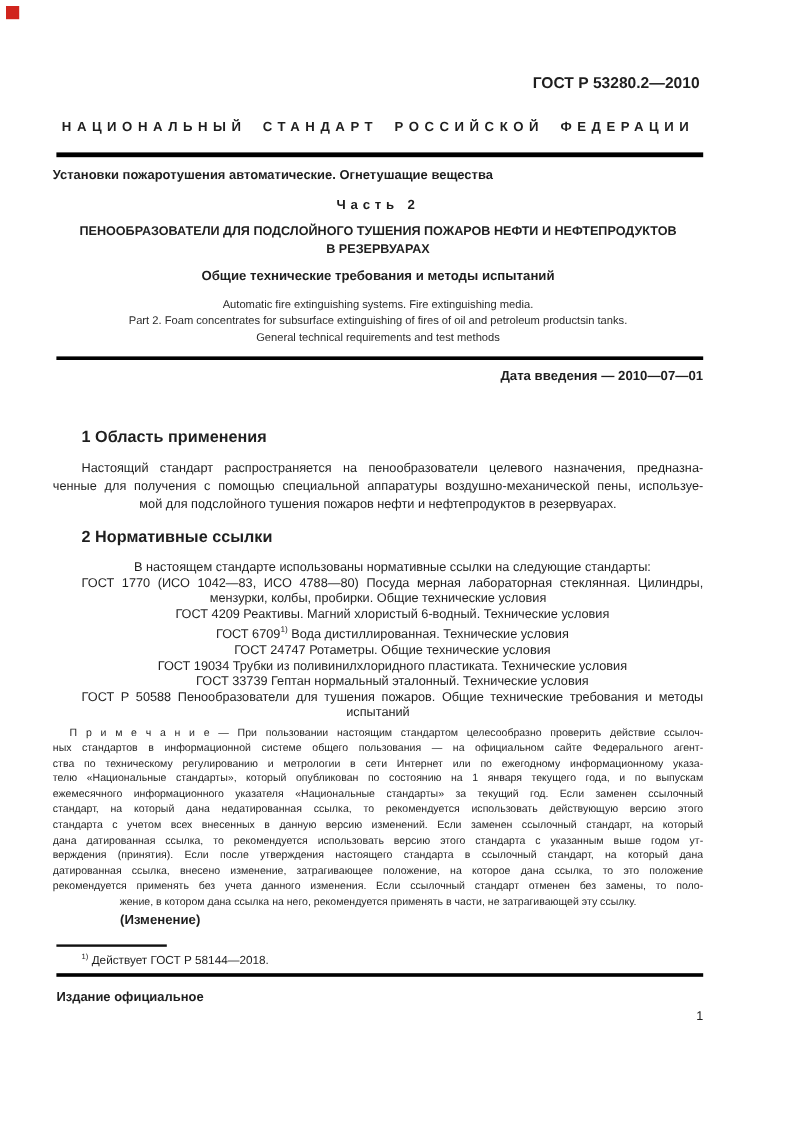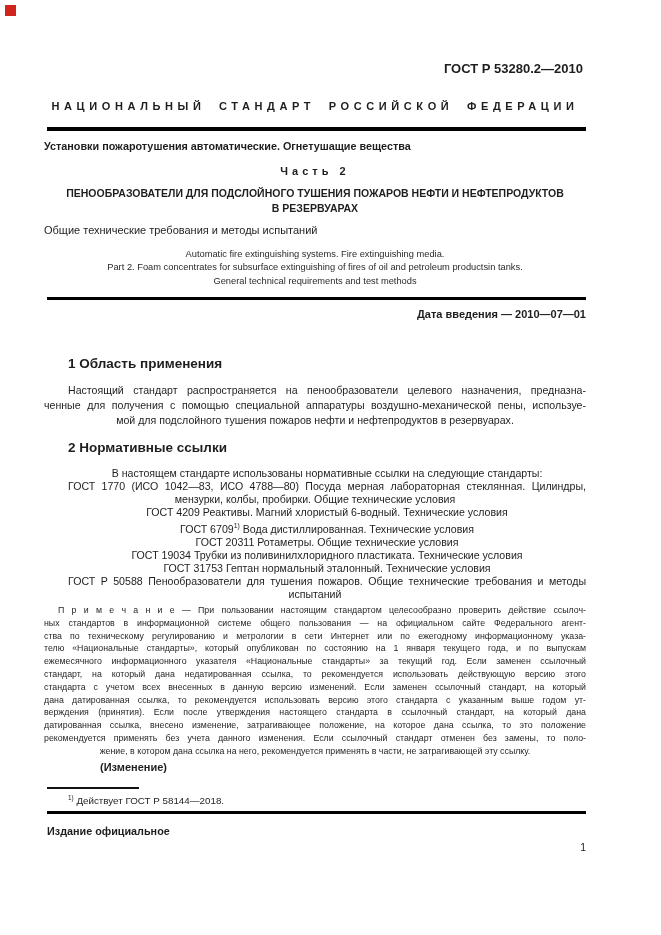--- a/index.html
+++ b/index.html
@@ -11,21 +11,21 @@
               font-weight:bold;letter-spacing:4.6px;word-spacing:6px;white-space:nowrap;}
   .rule{position:absolute;background:#000;}
   .rule.thick{top:127px;left:47px;width:539px;height:4px;}
   .rule.thin{top:297px;left:47px;width:539px;height:2.5px;}
   .rule.bottom{top:811px;left:47px;width:539px;height:3px;}
   .fn-rule{position:absolute;top:787px;left:47px;width:92px;height:1.5px;background:#111;}
   .subtitle{position:absolute;top:140px;left:44px;width:542px;text-align:left;font-size:10.8px;font-weight:bold;white-space:nowrap;}
   .part{position:absolute;top:165px;left:44px;width:542px;text-align:center;font-size:11px;font-weight:bold;letter-spacing:4px;white-space:nowrap;}
   .title-l1{position:absolute;top:187px;left:44px;width:542px;text-align:center;font-size:10.5px;font-weight:bold;white-space:nowrap;}
   .title-l2{position:absolute;top:202px;left:44px;width:542px;text-align:center;font-size:10.5px;font-weight:bold;}
-  .subtitle2{position:absolute;top:224px;left:44px;width:542px;font-size:11px;font-weight:normal;white-space:nowrap;}
+  .subtitle2{position:absolute;top:224px;left:44px;width:542px;text-align:center;font-size:11px;font-weight:bold;white-space:nowrap;}
   .eng{position:absolute;top:248px;left:44px;width:542px;text-align:center;font-size:9.3px;line-height:13.4px;color:#2a2a2a;}
   .date{position:absolute;top:308px;right:75px;font-size:11px;font-weight:bold;white-space:nowrap;}
   .h1{position:absolute;left:68px;font-size:13.5px;font-weight:bold;white-space:nowrap;}
   .s1h{top:356px;}
   .s2h{top:440px;}
   .s1p{position:absolute;top:383px;left:44px;width:542px;font-size:10.6px;line-height:15px;}
   .s2l{position:absolute;top:467px;left:44px;width:542px;font-size:10.6px;line-height:13.1px;}
   .note{position:absolute;top:604px;left:44px;width:542px;font-size:8.8px;line-height:12.8px;color:#262626;}
   .jline{text-align:justify;text-align-last:justify;white-space:normal;overflow:hidden;height:1em*1;}
   .pline{text-align:center;}
@@ -75,23 +75,23 @@
   </div>
 
   <div class="h1 s2h">2 Нормативные ссылки</div>
 
   <div class="s2l">
     <div class="pline ind">В настоящем стандарте использованы нормативные ссылки на следующие стандарты:</div>
     <div class="jline ind">ГОСТ 1770 (ИСО 1042—83, ИСО 4788—80) Посуда мерная лабораторная стеклянная. Цилиндры,</div>
     <div class="pline">мензурки, колбы, пробирки. Общие технические условия</div>
     <div class="pline ind">ГОСТ 4209 Реактивы. Магний хлористый 6-водный. Технические условия</div>
     <div class="pline ind"><span>ГОСТ 6709</span><span class="sup">1)</span><span> Вода дистиллированная. Технические условия</span></div>
-    <div class="pline ind">ГОСТ 20311 Ротаметры. Общие технические условия</div>
+    <div class="pline ind">ГОСТ 24747 Ротаметры. Общие технические условия</div>
     <div class="pline ind">ГОСТ 19034 Трубки из поливинилхлоридного пластиката. Технические условия</div>
-    <div class="pline ind">ГОСТ 31753 Гептан нормальный эталонный. Технические условия</div>
+    <div class="pline ind">ГОСТ 33739 Гептан нормальный эталонный. Технические условия</div>
     <div class="jline ind">ГОСТ Р 50588 Пенообразователи для тушения пожаров. Общие технические требования и методы</div>
     <div class="pline">испытаний</div>
   </div>
 
   <div class="note">
     <div class="jline nind">П р и м е ч а н и е — При пользовании настоящим стандартом целесообразно проверить действие ссылоч-</div>
     <div class="jline">ных стандартов в информационной системе общего пользования — на официальном сайте Федерального агент-</div>
     <div class="jline">ства по техническому регулированию и метрологии в сети Интернет или по ежегодному информационному указа-</div>
     <div class="jline">телю «Национальные стандарты», который опубликован по состоянию на 1 января текущего года, и по выпускам</div>
     <div class="jline">ежемесячного информационного указателя «Национальные стандарты» за текущий год. Если заменен ссылочный</div>

